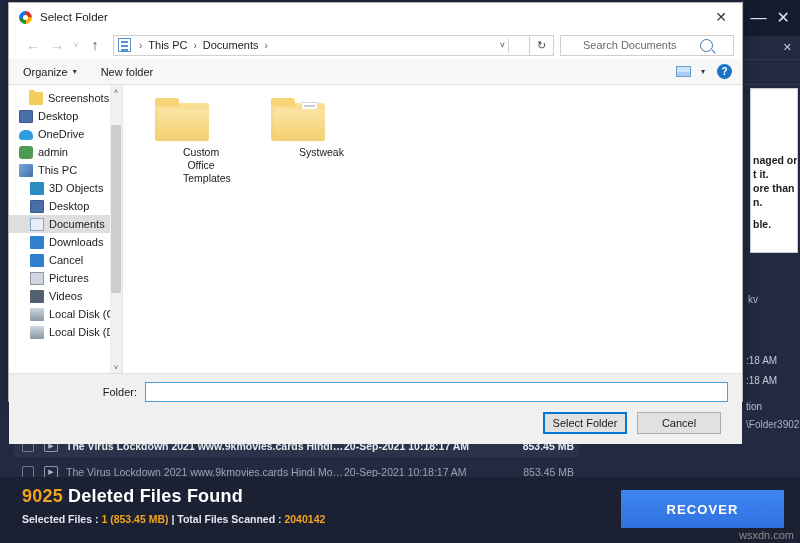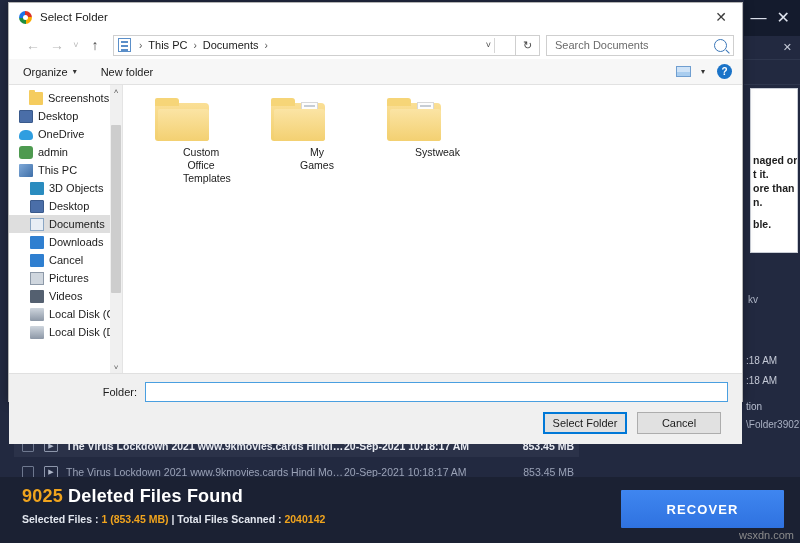--- a/index.html
+++ b/index.html
@@ -152,22 +152,22 @@
   .crumbbar .caret{
     position:absolute;right:24px;color:#444;font-size:9px;cursor:pointer;
   }
   .crumbbar .divline{position:absolute;right:20px;top:2px;bottom:2px;width:1px;background:#d6d6d6;}
   .refreshbtn{
     width:24px;height:21px;border:1px solid #cfcfcf;border-left:none;background:#fff;
     display:flex;align-items:center;justify-content:center;font-size:11px;color:#444;cursor:pointer;
     flex:0 0 auto;box-sizing:border-box;
   }
   .searchbox{
-    width:188px;height:21px;border:1px solid #cfcfcf;background:#fff;margin-left:6px;
-    display:flex;align-items:center;padding:0 6px;box-sizing:border-box;flex:0 0 auto;
+    width:174px;height:21px;border:1px solid #cfcfcf;background:#fff;margin-left:6px;
+    display:flex;align-items:center;padding:0 20px;box-sizing:border-box;flex:0 0 auto;
   }
   .searchbox input{
     border:none;outline:none;font-size:11px;color:#444;flex:1 1 auto;width:100%;
     font-family:"Liberation Sans", sans-serif;background:transparent;
   }
   .searchbox input::placeholder{color:#6a6a6a;}
   .searchbox .magn{
     width:11px;height:11px;border:1.4px solid #3a76b8;border-radius:50%;position:relative;flex:0 0 auto;
   }
   .searchbox .magn:after{
@@ -469,57 +469,38 @@
 
         <div class="fitem">
           <div class="folder-ico">
             <div class="back"></div>
               <div class="tab"></div>
               <div class="front"></div>
           </div>
           <div class="label">Custom Office Templates</div>
         </div>
 
+
         <div class="fitem">
           <div class="folder-ico">
             <div class="back"></div>
               <div class="tab"></div>
             <div class="paper">
                 <i></i>
                 <i></i>
                 <i></i>
                 <i class="blue"></i>
                 <i></i>
                 <i></i>
                 <i></i>
                 <i></i>
                 <i></i>
               </div>
             <div class="front"></div>
           </div>
-          <div class="label">My Games</div>
-        </div>
-
-        <div class="fitem">
-          <div class="folder-ico">
-            <div class="back"></div>
-              <div class="tab"></div>
-            <div class="paper">
-                <i></i>
-                <i></i>
-                <i></i>
-                <i class="blue"></i>
-                <i></i>
-                <i></i>
-                <i></i>
-                <i></i>
-                <i></i>
-              </div>
-            <div class="front"></div>
-          </div>
           <div class="label">Systweak</div>
         </div>
 
       </div>
       <div class="file-vscroll"></div>
     </div>
   </div>
 
   <div class="dlg-footer">
     <div class="folder-row">

